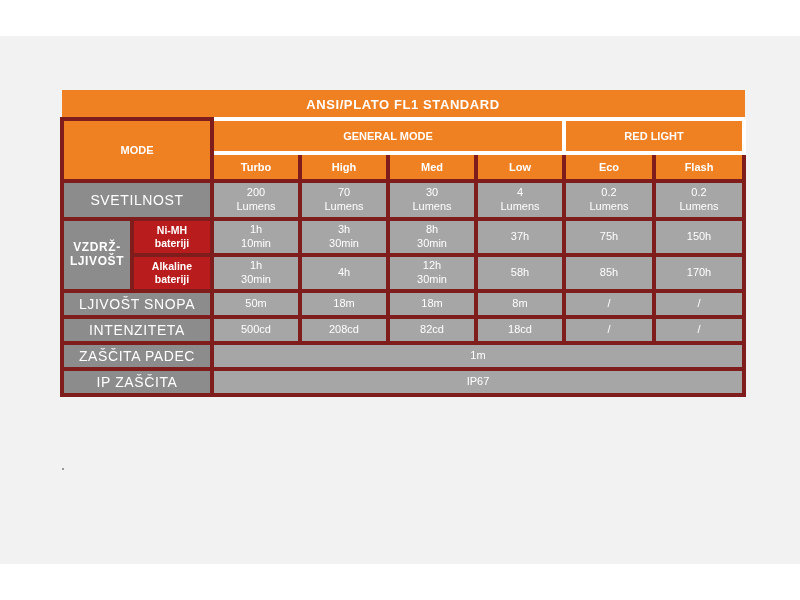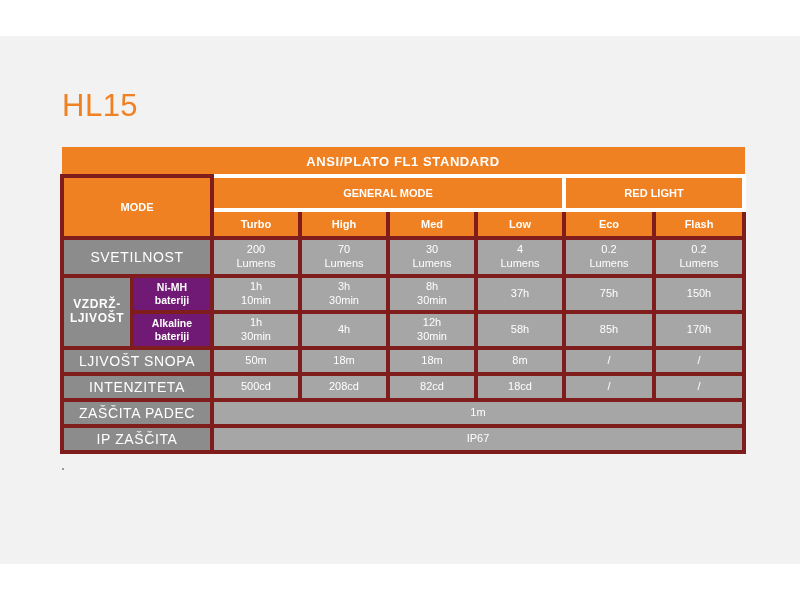--- a/index.html
+++ b/index.html
@@ -105,21 +105,21 @@
   }
   .vzdrz-label {
     background: #8c8c8c;
     color: #ffffff;
     font-size: 12px;
     letter-spacing: 0.6px;
     line-height: 1.15;
     font-weight: bold;
   }
   .sub-label {
-    background: #701a75;
+    background: #b91c1c;
     color: #ffffff;
     font-size: 10.5px;
     font-weight: bold;
     line-height: 1.25;
   }
   .dot {
     position: absolute;
     left: 62px;
     top: 468px;
     width: 2px;
@@ -129,21 +129,20 @@
   .nowrap { white-space: pre-line; }
 </style>
 </head>
 <body>
 
 <div class="page">
   <div class="band"></div>
 
   <div class="content">
 
-    <h1 class="product-title">HL15</h1>
 
     <table class="spec">
       <colgroup>
         <col style="width:70px">
         <col style="width:80px">
         <col style="width:88px">
         <col style="width:88px">
         <col style="width:88px">
         <col style="width:88px">
         <col style="width:90px">

